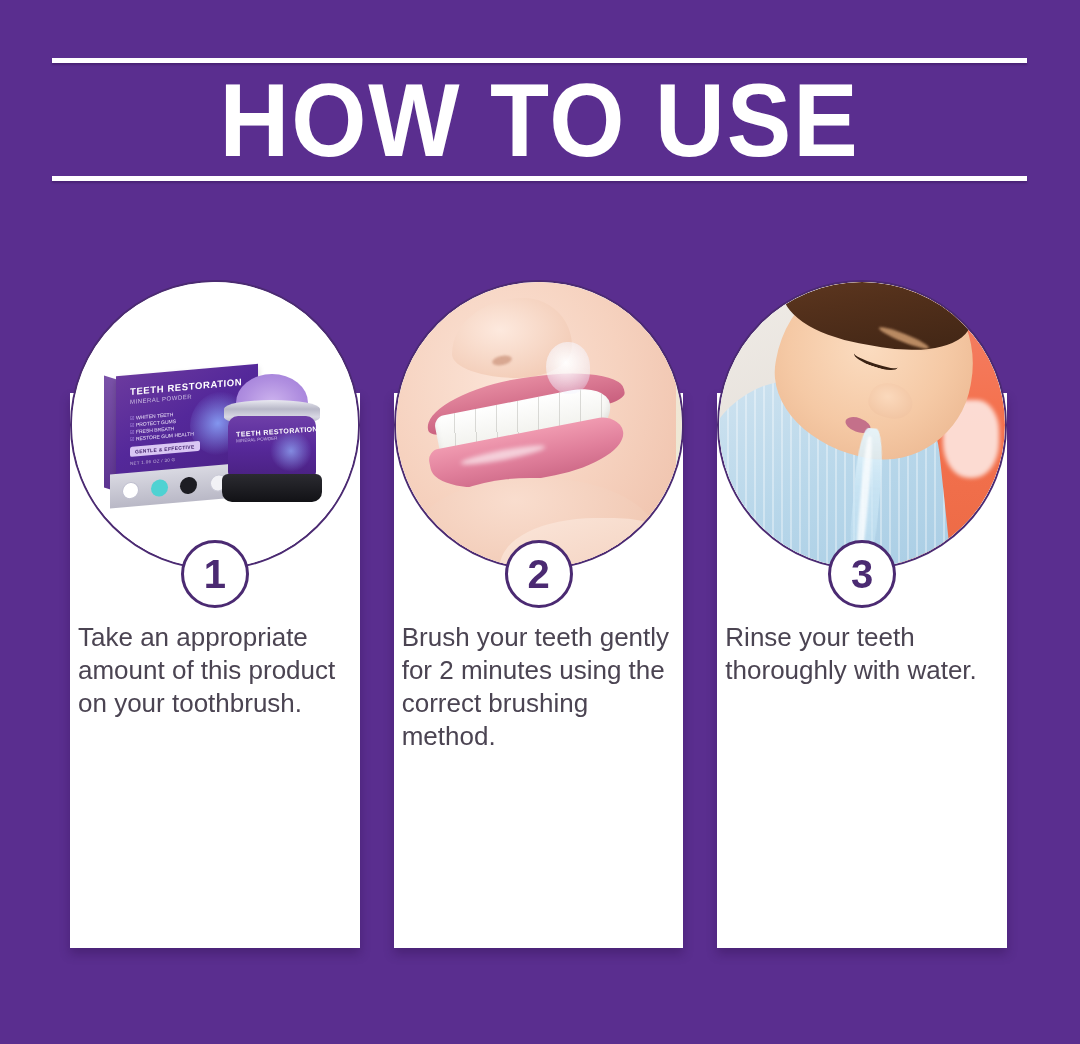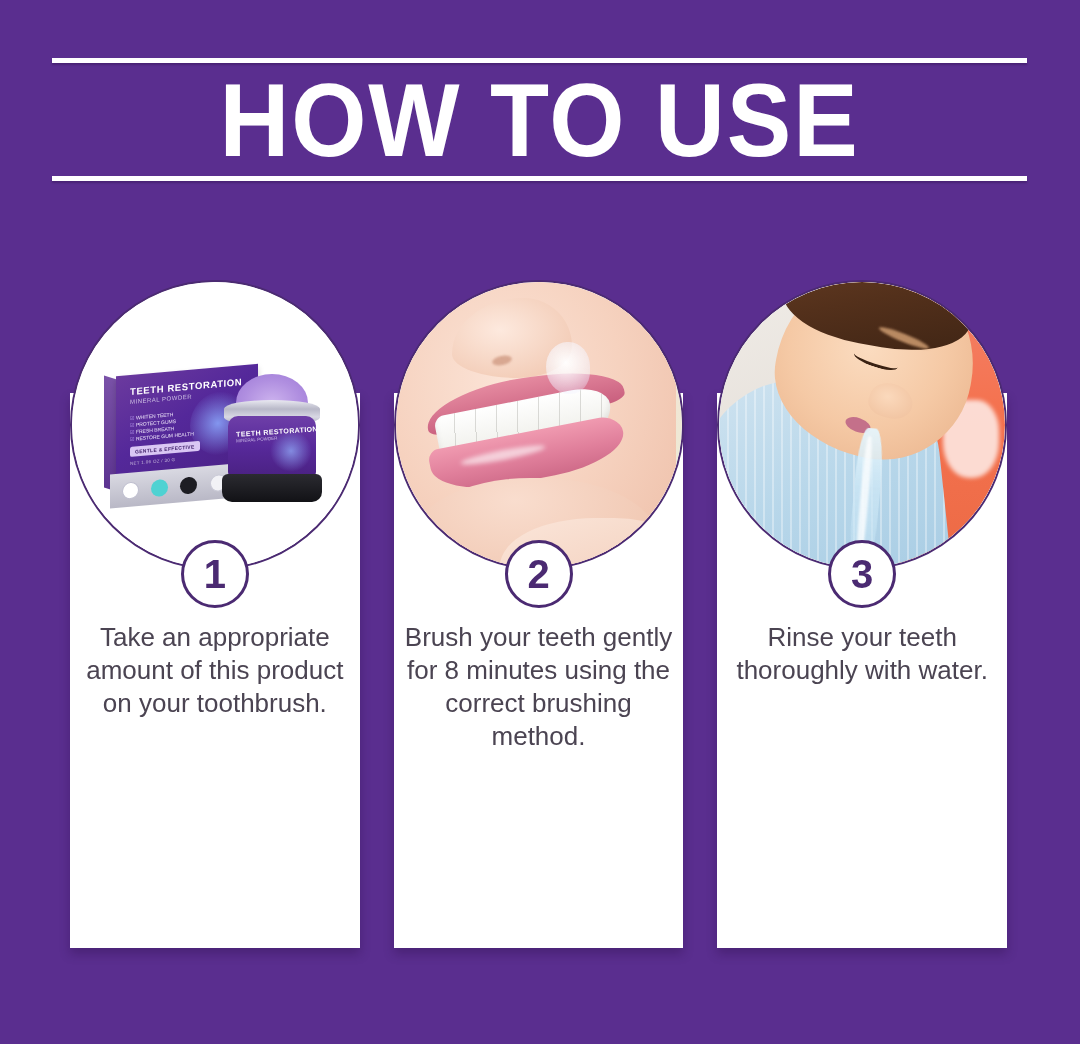--- a/index.html
+++ b/index.html
@@ -97,21 +97,20 @@
     font-size:40px;
     line-height:1;
     z-index:4;
   }
 
   
   .caption {
     position:absolute;
     left:8px; right:8px;
     top:228px;
-    text-align:center;
     color:#4b4452;
     font-family:"Liberation Sans", sans-serif;
     font-weight:400;
     font-size:26px;
     line-height:33px;
   }
 
   
   .prod-scene { position:absolute; inset:0; background:#ffffff; }
   .prod-box {
@@ -463,21 +462,21 @@
           <div class="teeth"></div>
           <div class="lip-lower"></div>
           <div class="lip-shine"></div>
           <div class="foam"></div>
           <div class="chin"></div>
           <div class="neck"></div>
         </div>
       </div>
     </div>
     <div class="num-badge">2</div>
-    <div class="caption">Brush your teeth gently for 8 minutes using the correct brushing method.</div>
+    <div class="caption">Brush your teeth gently for 2 minutes using the correct brushing method.</div>
   </div>
 
   <div class="card">
     <div class="photo-ring">
       <div class="photo">
         <div class="rinse-scene">
           <div class="wall-left"></div>
           <div class="wall-right">
             <div class="orange-blob"></div>
             <div class="orange-blob2"></div>

